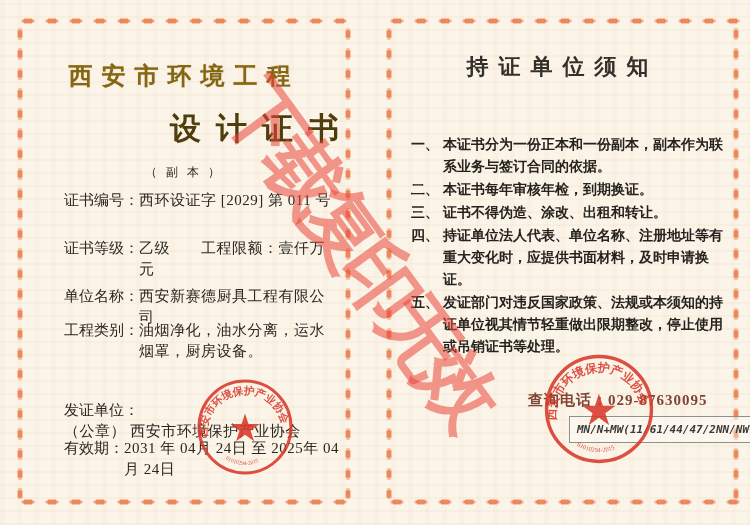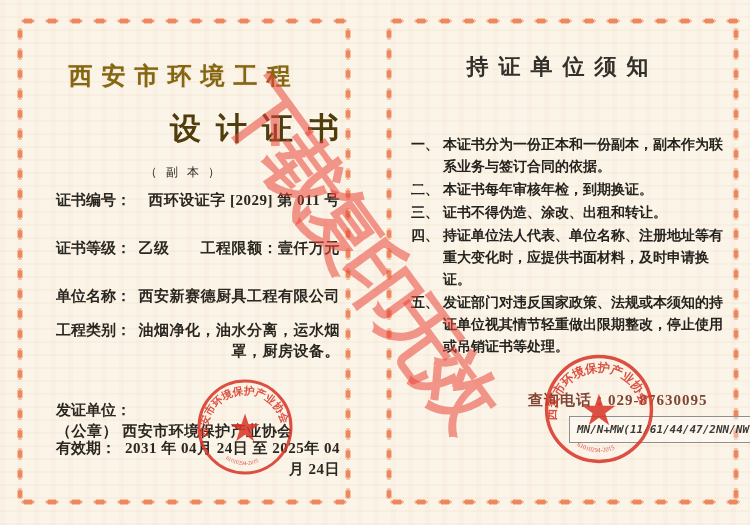--- a/index.html
+++ b/index.html
@@ -38,22 +38,22 @@
     margin-top:46px;text-align:center;
     font-size:24px;font-weight:bold;letter-spacing:9px;color:#86660f;
     text-shadow:0 0 1px rgba(90,60,0,.35);
   }
   .lp-title2{
     margin-top:16px;text-align:right;
     font-size:31px;font-weight:bold;letter-spacing:15px;color:#4f3d0c;
   }
   .lp-copy{margin-top:14px;text-align:center;font-size:12px;color:#2e2b26;letter-spacing:3px;}
   .fields{position:absolute;left:38px;right:14px;top:0;}
-  .frow{position:absolute;left:4px;right:0;display:flex;align-items:flex-start;
-        font-size:15px;font-weight:bold;color:#2a2620;line-height:21px;text-align:right;}
+  .frow{position:absolute;left:12px;right:0;display:flex;align-items:flex-start;
+        font-size:15px;font-weight:normal;color:#2a2620;line-height:21px;}
   .frow .lab{white-space:nowrap;}
   .frow .val{flex:1;letter-spacing:.5px;}
   
   .rp-title{
     margin-top:38px;text-align:center;
     font-size:22px;font-weight:bold;letter-spacing:10px;color:#33302b;
   }
   .notices{position:absolute;left:28px;top:120px;width:312px;}
   .notice{display:flex;font-size:14px;color:#26231e;line-height:22px;margin-bottom:1px;font-weight:bold;}
   .notice .num{width:32px;flex:none;}

